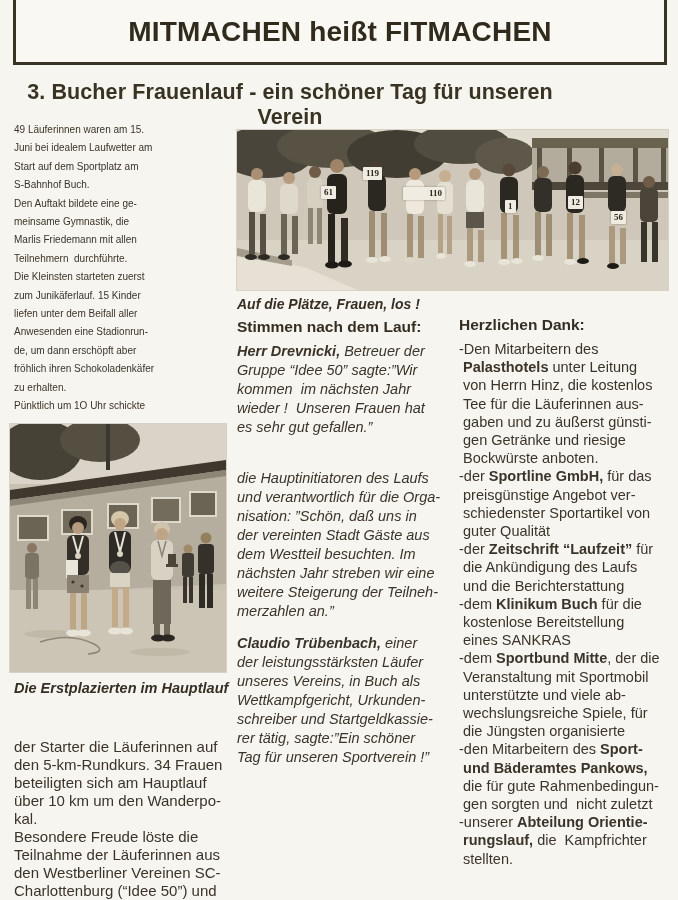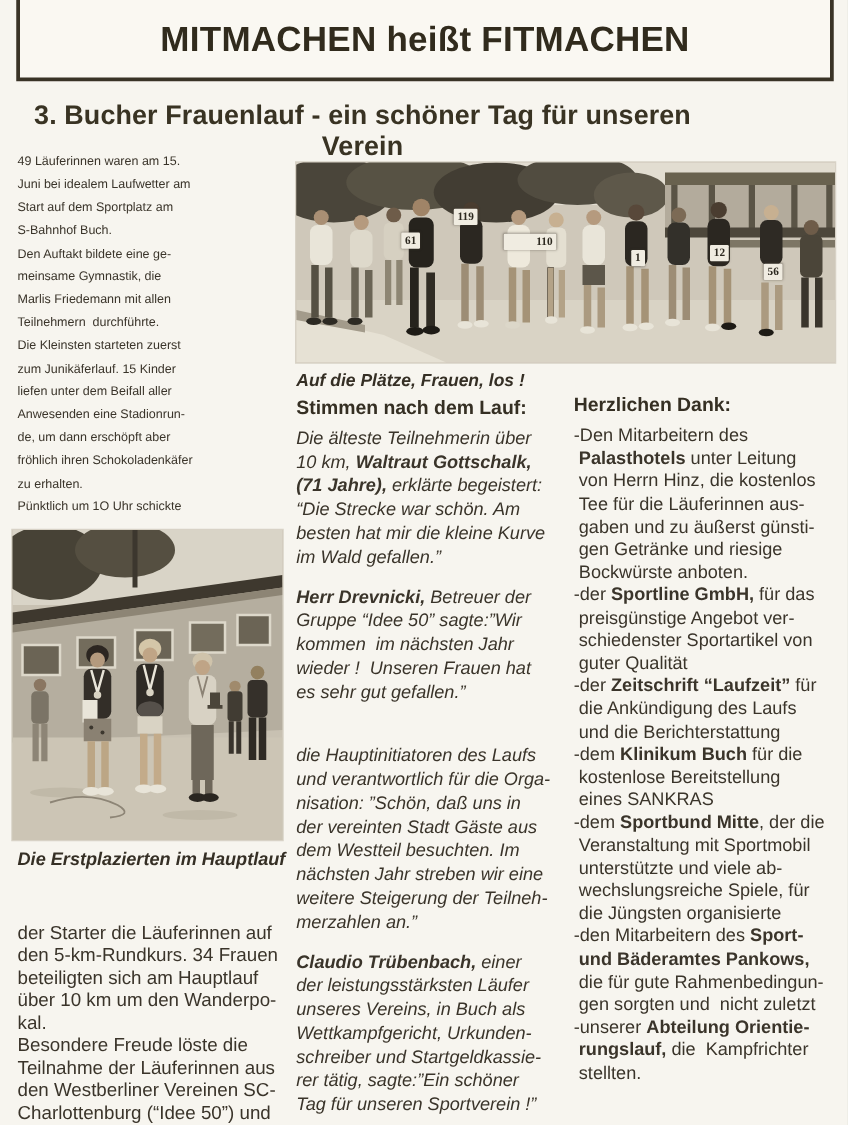--- a/index.html
+++ b/index.html
@@ -206,26 +206,20 @@
     <div class="bib" style="left:166px;top:57px;padding-left:26px;">110</div>
     <div class="bib" style="left:268px;top:70px;">1</div>
     <div class="bib" style="left:331px;top:66px;">12</div>
     <div class="bib" style="left:374px;top:61px;margin-top:20px;">56</div>
   </div>
 
   <div class="abs caption" style="left:237px;top:296px;">Auf die Plätze, Frauen, los !</div>
 
   <div class="abs colhead" style="left:237px;top:318px;">Stimmen nach dem Lauf:</div>
   <div class="abs midcol" style="left:237px;top:342px;width:218px;">
-    <p><span>Die älteste Teilnehmerin über
-10 km, </span><span class="bi">Waltraut Gottschalk,
-(71 Jahre),</span><span> erklärte begeistert:
-“Die Strecke war schön. Am
-besten hat mir die kleine Kurve
-im Wald gefallen.”</span></p>
     <p><span class="bi">Herr Drevnicki,</span><span> Betreuer der
 Gruppe “Idee 50” sagte:”Wir
 kommen  im nächsten Jahr
 wieder !  Unseren Frauen hat
 es sehr gut gefallen.”</span></p>
     <p><span>
 die Hauptinitiatoren des Laufs
 und verantwortlich für die Orga-
 nisation: ”Schön, daß uns in
 der vereinten Stadt Gäste aus

